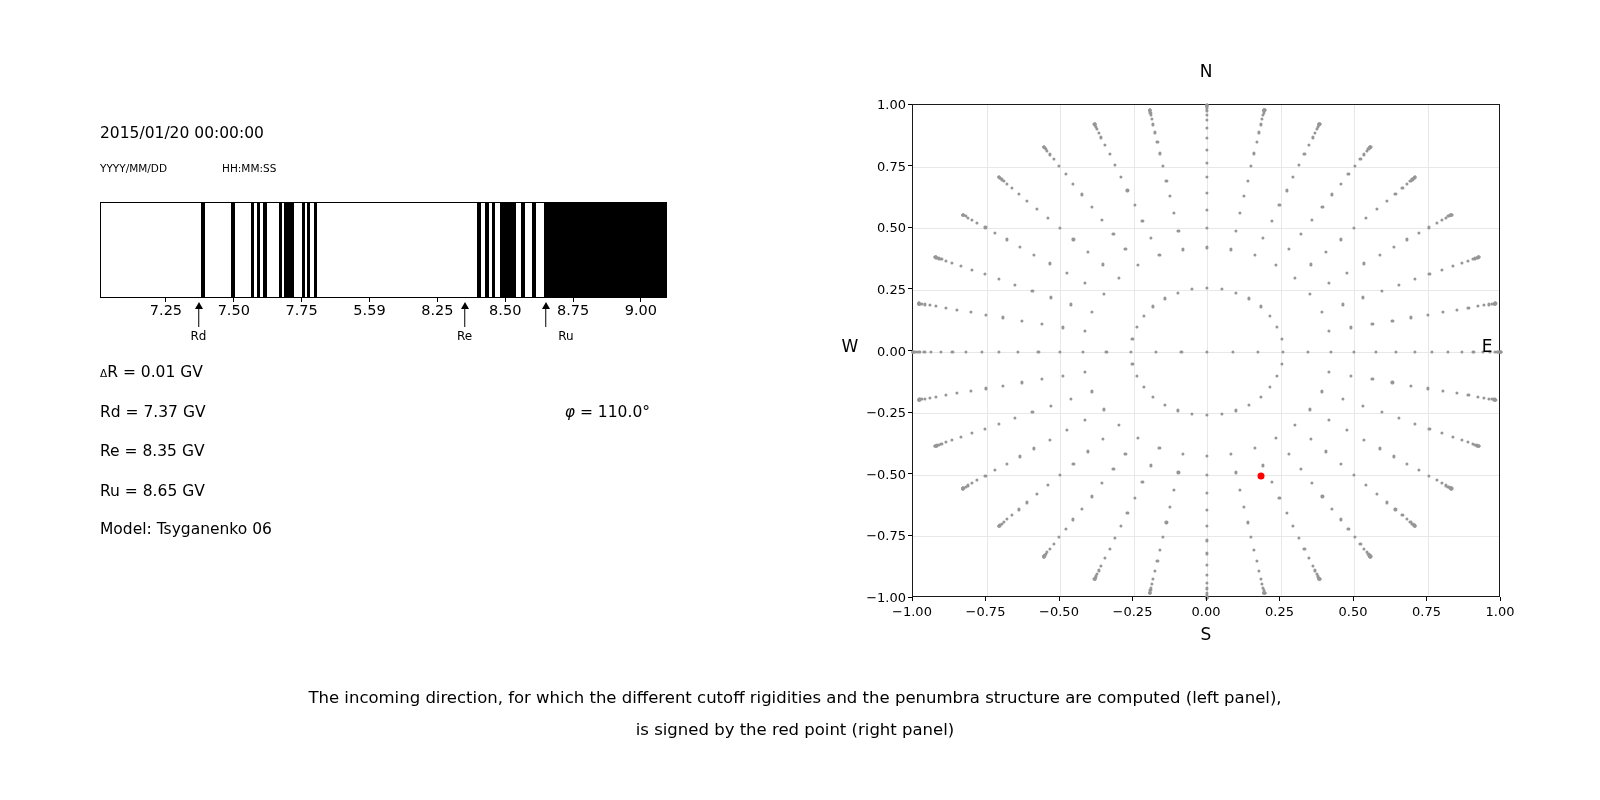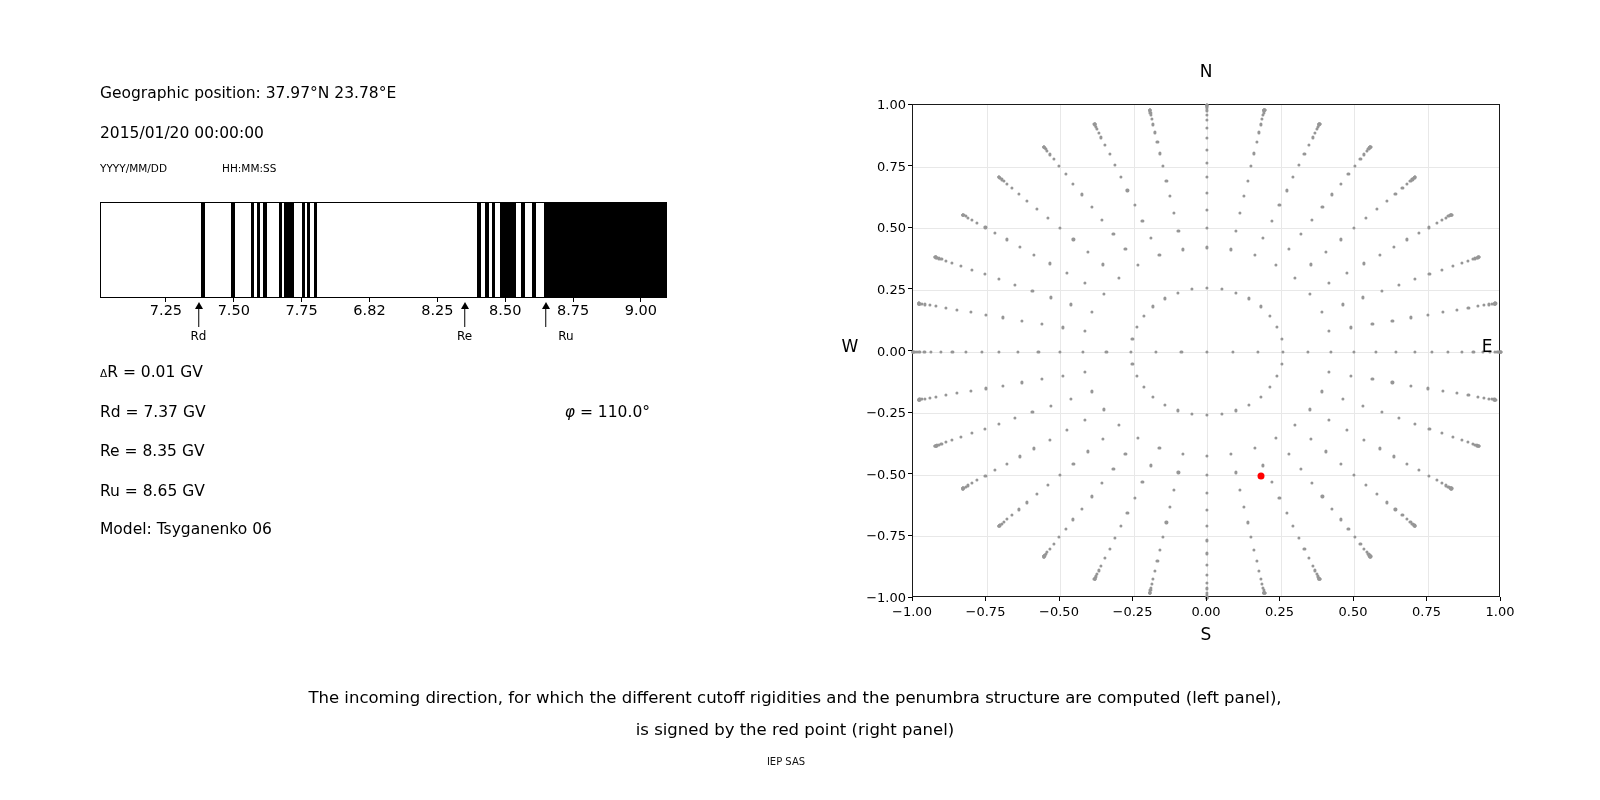--- a/index.html
+++ b/index.html
@@ -43,21 +43,20 @@
   
   .cap1{left:0;top:688px;width:1590px;text-align:center;font-size:16.5px;}
   .cap2{left:0;top:720px;width:1590px;text-align:center;font-size:16.5px;}
   .credit{left:0;top:756px;width:1572px;text-align:center;font-size:10px;color:#111;}
 </style>
 </head>
 <body>
 
 <div id="app">
 
-  <div class="abs geo">Geographic position: 37.97°N 23.78°E</div>
   <div class="abs dt">2015/01/20 00:00:00</div>
   <div class="abs fmt1">YYYY/MM/DD</div>
   <div class="abs fmt2">HH:MM:SS</div>
 
   <div id="penumbra-box" class="abs">
     <div id="penumbra-bars">
         <div class="pbar" style="left: 17.6161%; width: 0.813787%; background: rgb(0, 0, 0);"></div>
         <div class="pbar" style="left: 23.0732%; width: 0.718047%; background: rgb(0, 0, 0);"></div>
         <div class="pbar" style="left: 26.472%; width: 0.574438%; background: rgb(0, 0, 0);"></div>
         <div class="pbar" style="left: 27.5251%; width: 0.574438%; background: rgb(0, 0, 0);"></div>
@@ -77,21 +76,21 @@
       </div>
   </div>
   <div id="penumbra-axis">
       <div class="abs xtickmark" style="left: 165.455px;"></div>
       <div class="abs xticklab" style="left: 165.955px;">7.25</div>
       <div class="abs xtickmark" style="left: 233.311px;"></div>
       <div class="abs xticklab" style="left: 233.811px;">7.50</div>
       <div class="abs xtickmark" style="left: 301.166px;"></div>
       <div class="abs xticklab" style="left: 301.666px;">7.75</div>
       <div class="abs xtickmark" style="left: 369.022px;"></div>
-      <div class="abs xticklab" style="left: 369.522px;">6.82</div>
+      <div class="abs xticklab" style="left: 369.522px;">5.59</div>
       <div class="abs xtickmark" style="left: 436.877px;"></div>
       <div class="abs xticklab" style="left: 437.377px;">8.25</div>
       <div class="abs xtickmark" style="left: 504.733px;"></div>
       <div class="abs xticklab" style="left: 505.233px;">8.50</div>
       <div class="abs xtickmark" style="left: 572.588px;"></div>
       <div class="abs xticklab" style="left: 573.088px;">8.75</div>
       <div class="abs xtickmark" style="left: 640.444px;"></div>
       <div class="abs xticklab" style="left: 640.944px;">9.00</div>
       <div class="abs arr-head" style="left: 198.526px;"></div>
       <div class="abs arr-stem" style="left: 198.526px;"></div>
@@ -781,15 +780,14 @@
       <div class="abs ytickmark" style="left: 908px; top: 596.5px;"></div>
       <div class="abs ylab2" style="left: 836px; top: 597px;">−1.00</div>
     </div>
   <div class="abs compass" style="left:1206px;top:71px;">N</div>
   <div class="abs compass" style="left:1206px;top:634px;">S</div>
   <div class="abs compass" style="left:850px;top:346px;">W</div>
   <div class="abs compass" style="left:1487px;top:346px;">E</div>
 
   <div class="abs cap2">is signed by the red point (right panel)</div>
   <div class="abs cap1">The incoming direction, for which the different cutoff rigidities and the penumbra structure are computed (left panel),</div>
-  <div class="abs credit">IEP SAS</div>
 
 </div>
 
 </body></html>

